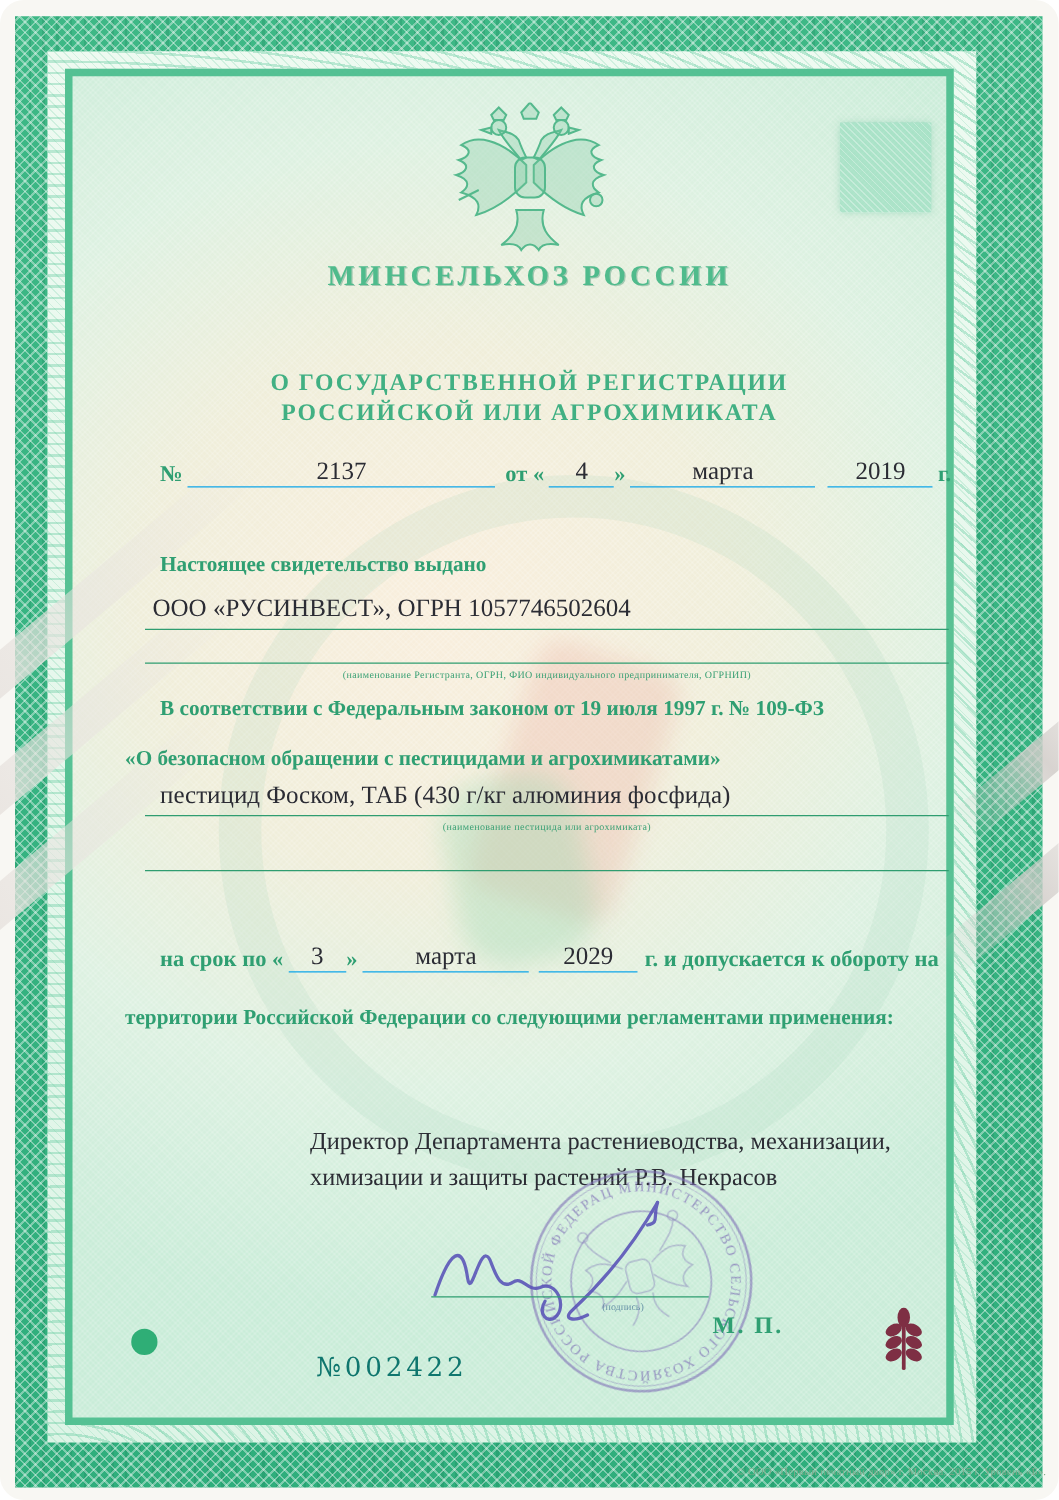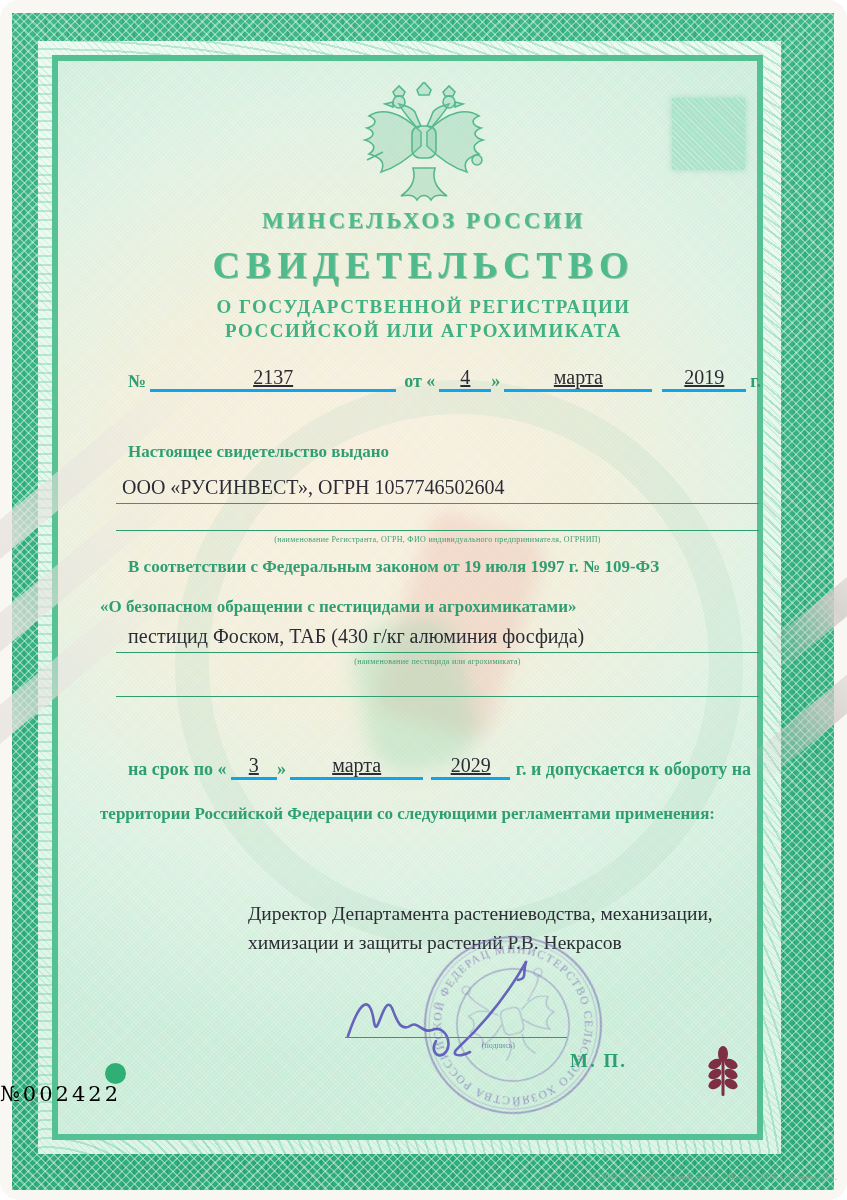--- a/index.html
+++ b/index.html
@@ -60,37 +60,37 @@
   .ministry{left:0;right:0;top:208px;font-size:23px;font-weight:bold;letter-spacing:3px;color:#4fbb8c;
     text-shadow:1px 1px 0 rgba(34,130,92,.35);}
   .doc-title{left:0;right:0;top:243px;font-size:38px;font-weight:bold;letter-spacing:6px;color:#4fbb8c;
     text-shadow:1px 1px 0 rgba(34,130,92,.4);}
   .subtitle{left:0;right:0;font-size:19px;font-weight:bold;letter-spacing:1.5px;color:#41b083;}
   .sub1{top:296px;}
   .sub2{top:320px;}
   .row{display:flex;align-items:flex-end;font-size:18px;}
   .numrow{left:128px;right:82px;top:366px;}
   .lbl{color:#2f9f72;font-weight:bold;white-space:nowrap;padding:0 4px 0 0;}
-  .seg{border-bottom:3px solid #0ea5e9;text-align:center;color:#2b2c34;font-size:20px;white-space:nowrap;text-decoration:underline;}
+  .seg{border-bottom:1px solid #0ea5e9;text-align:center;color:#2b2c34;font-size:20px;white-space:nowrap;}
   .seg.grow{flex:1;}
   .u-full{position:absolute;left:116px;right:88px;border-bottom:1px solid #2f9d70;height:0;}
   .caption{position:absolute;left:116px;right:88px;text-align:center;font-size:8px;color:#3aa074;letter-spacing:.3px;}
   .bodyline{position:absolute;font-size:17px;}
   .blacktext{position:absolute;font-size:20px;color:#2b2c34;}
   .dirblock{position:absolute;left:248px;top:899px;width:480px;font-size:19.5px;color:#2b2c34;line-height:29px;}
   
   .stamp{position:absolute;left:408px;top:920px;width:210px;height:210px;opacity:.8;transform:rotate(-14deg);filter:blur(.3px);}
   .sigsvg{position:absolute;left:330px;top:948px;width:260px;height:120px;}
   .sigline{position:absolute;left:345px;top:1037px;width:222px;border-bottom:1.5px solid #2f9d70;}
   .sigcaption{position:absolute;left:395px;top:1041px;width:120px;text-align:right;font-size:8px;color:#4b7a98;opacity:.8;}
   .mp{position:absolute;left:570px;top:1050px;font-size:19px;font-weight:bold;color:#2f9f72;letter-spacing:2px;}
   .wheat{position:absolute;left:706px;top:1046px;width:34px;height:52px;}
   .dot{position:absolute;left:105px;top:1063px;width:21px;height:21px;border-radius:50%;background:#2fae76;}
-  .serial{position:absolute;left:0;right:220px;top:1082px;font-size:21px;letter-spacing:3px;
-    color:#000000;font-family:"DejaVu Serif","Liberation Serif",serif;}
+  .serial{position:absolute;left:0;right:220px;top:1082px;text-align:center;font-size:21px;letter-spacing:3px;
+    color:#0f766e;font-family:"DejaVu Serif","Liberation Serif",serif;}
   .printer{position:absolute;right:10px;top:1172px;font-size:8.5px;color:#7fa98a;letter-spacing:.2px;}
   .eagle{position:absolute;left:0;right:0;top:82px;text-align:center;}
 </style>
 </head>
 <body>
 
 <div class="page">
 
   <div class="border-outer"></div>
   <div class="border-light"></div>
@@ -128,21 +128,20 @@
 
         <rect x="53" y="44" width="24" height="32" rx="8"></rect>
 
         <circle cx="118" cy="78" r="5"></circle>
         <path d="M8,78 L24,70" fill="none"></path>
       </g>
     </svg>
   </div>
 
   <div class="abs center ministry">МИНСЕЛЬХОЗ РОССИИ</div>
-  <div class="abs center doc-title">СВИДЕТЕЛЬСТВО</div>
   <div class="abs center subtitle sub1">О ГОСУДАРСТВЕННОЙ РЕГИСТРАЦИИ</div>
   <div class="abs center subtitle sub2">РОССИЙСКОЙ ИЛИ АГРОХИМИКАТА</div>
 
   <div class="abs row numrow">
     <span class="lbl">№</span>
     <span class="seg grow" style="flex:1.5;">2137</span>
     <span class="lbl" style="padding-left:8px;">от «</span>
     <span class="seg" style="width:52px;">4</span>
     <span class="lbl">»</span>
     <span class="seg" style="width:148px;">марта</span>

